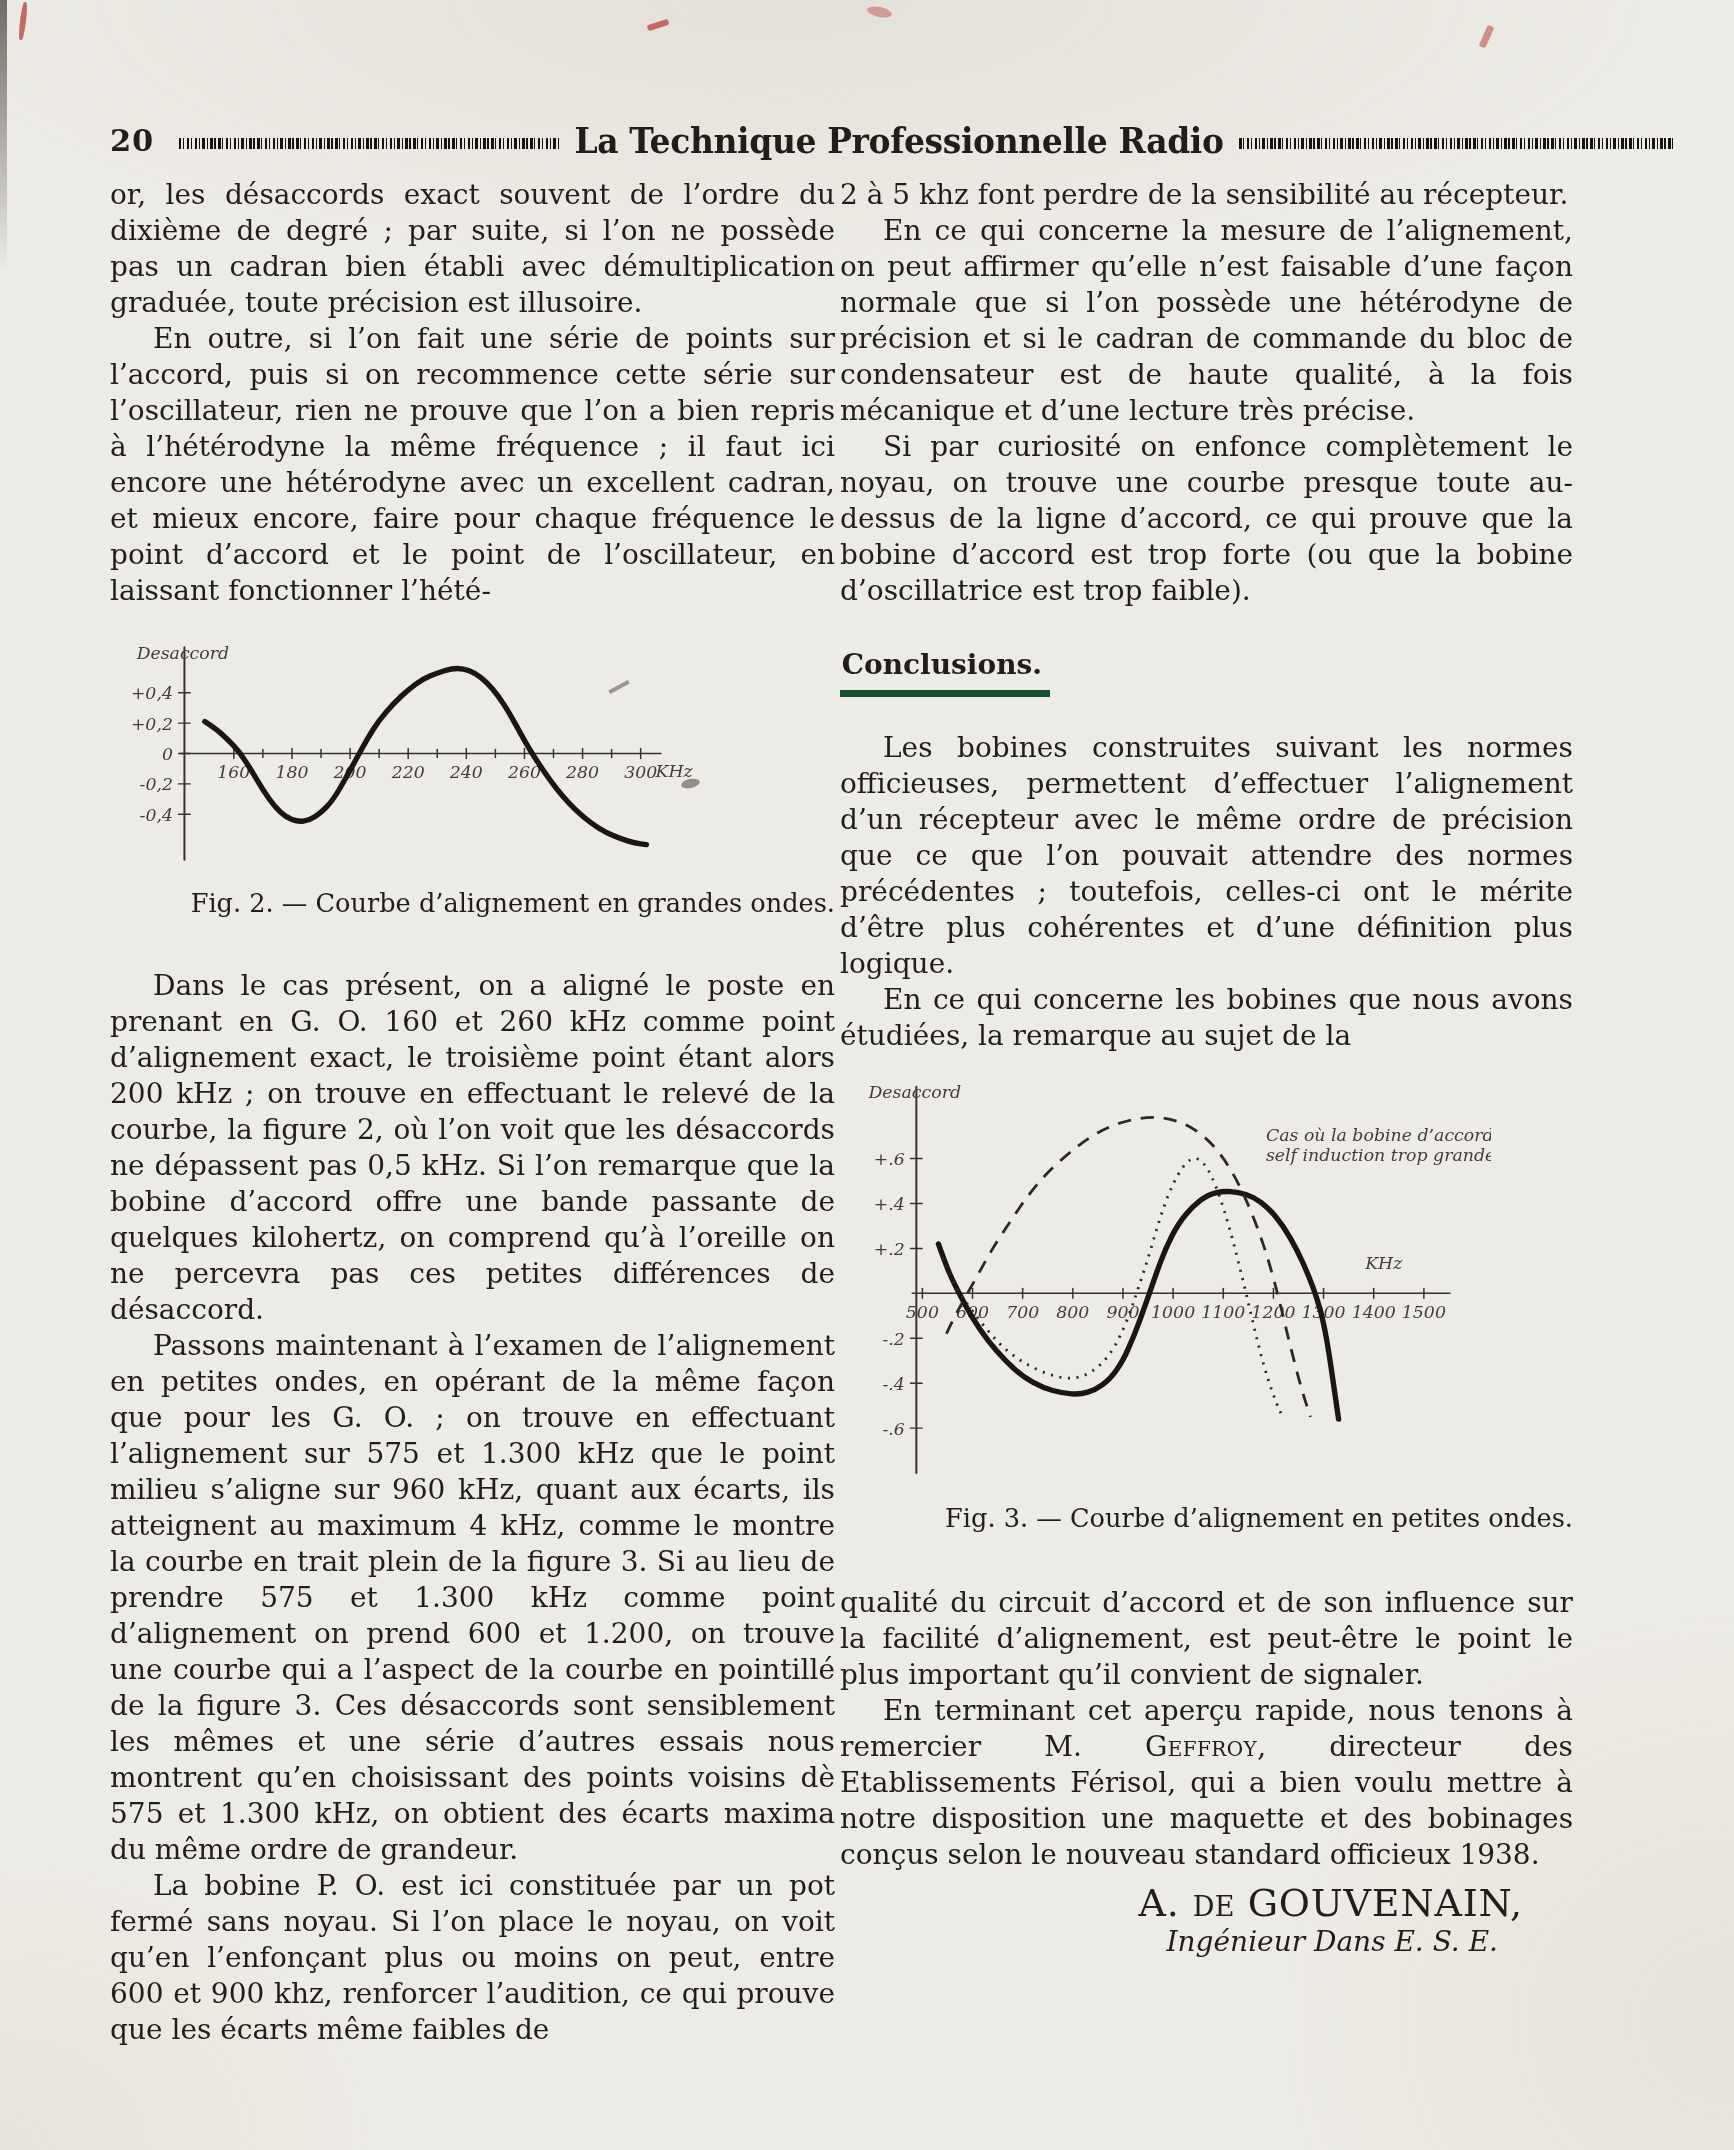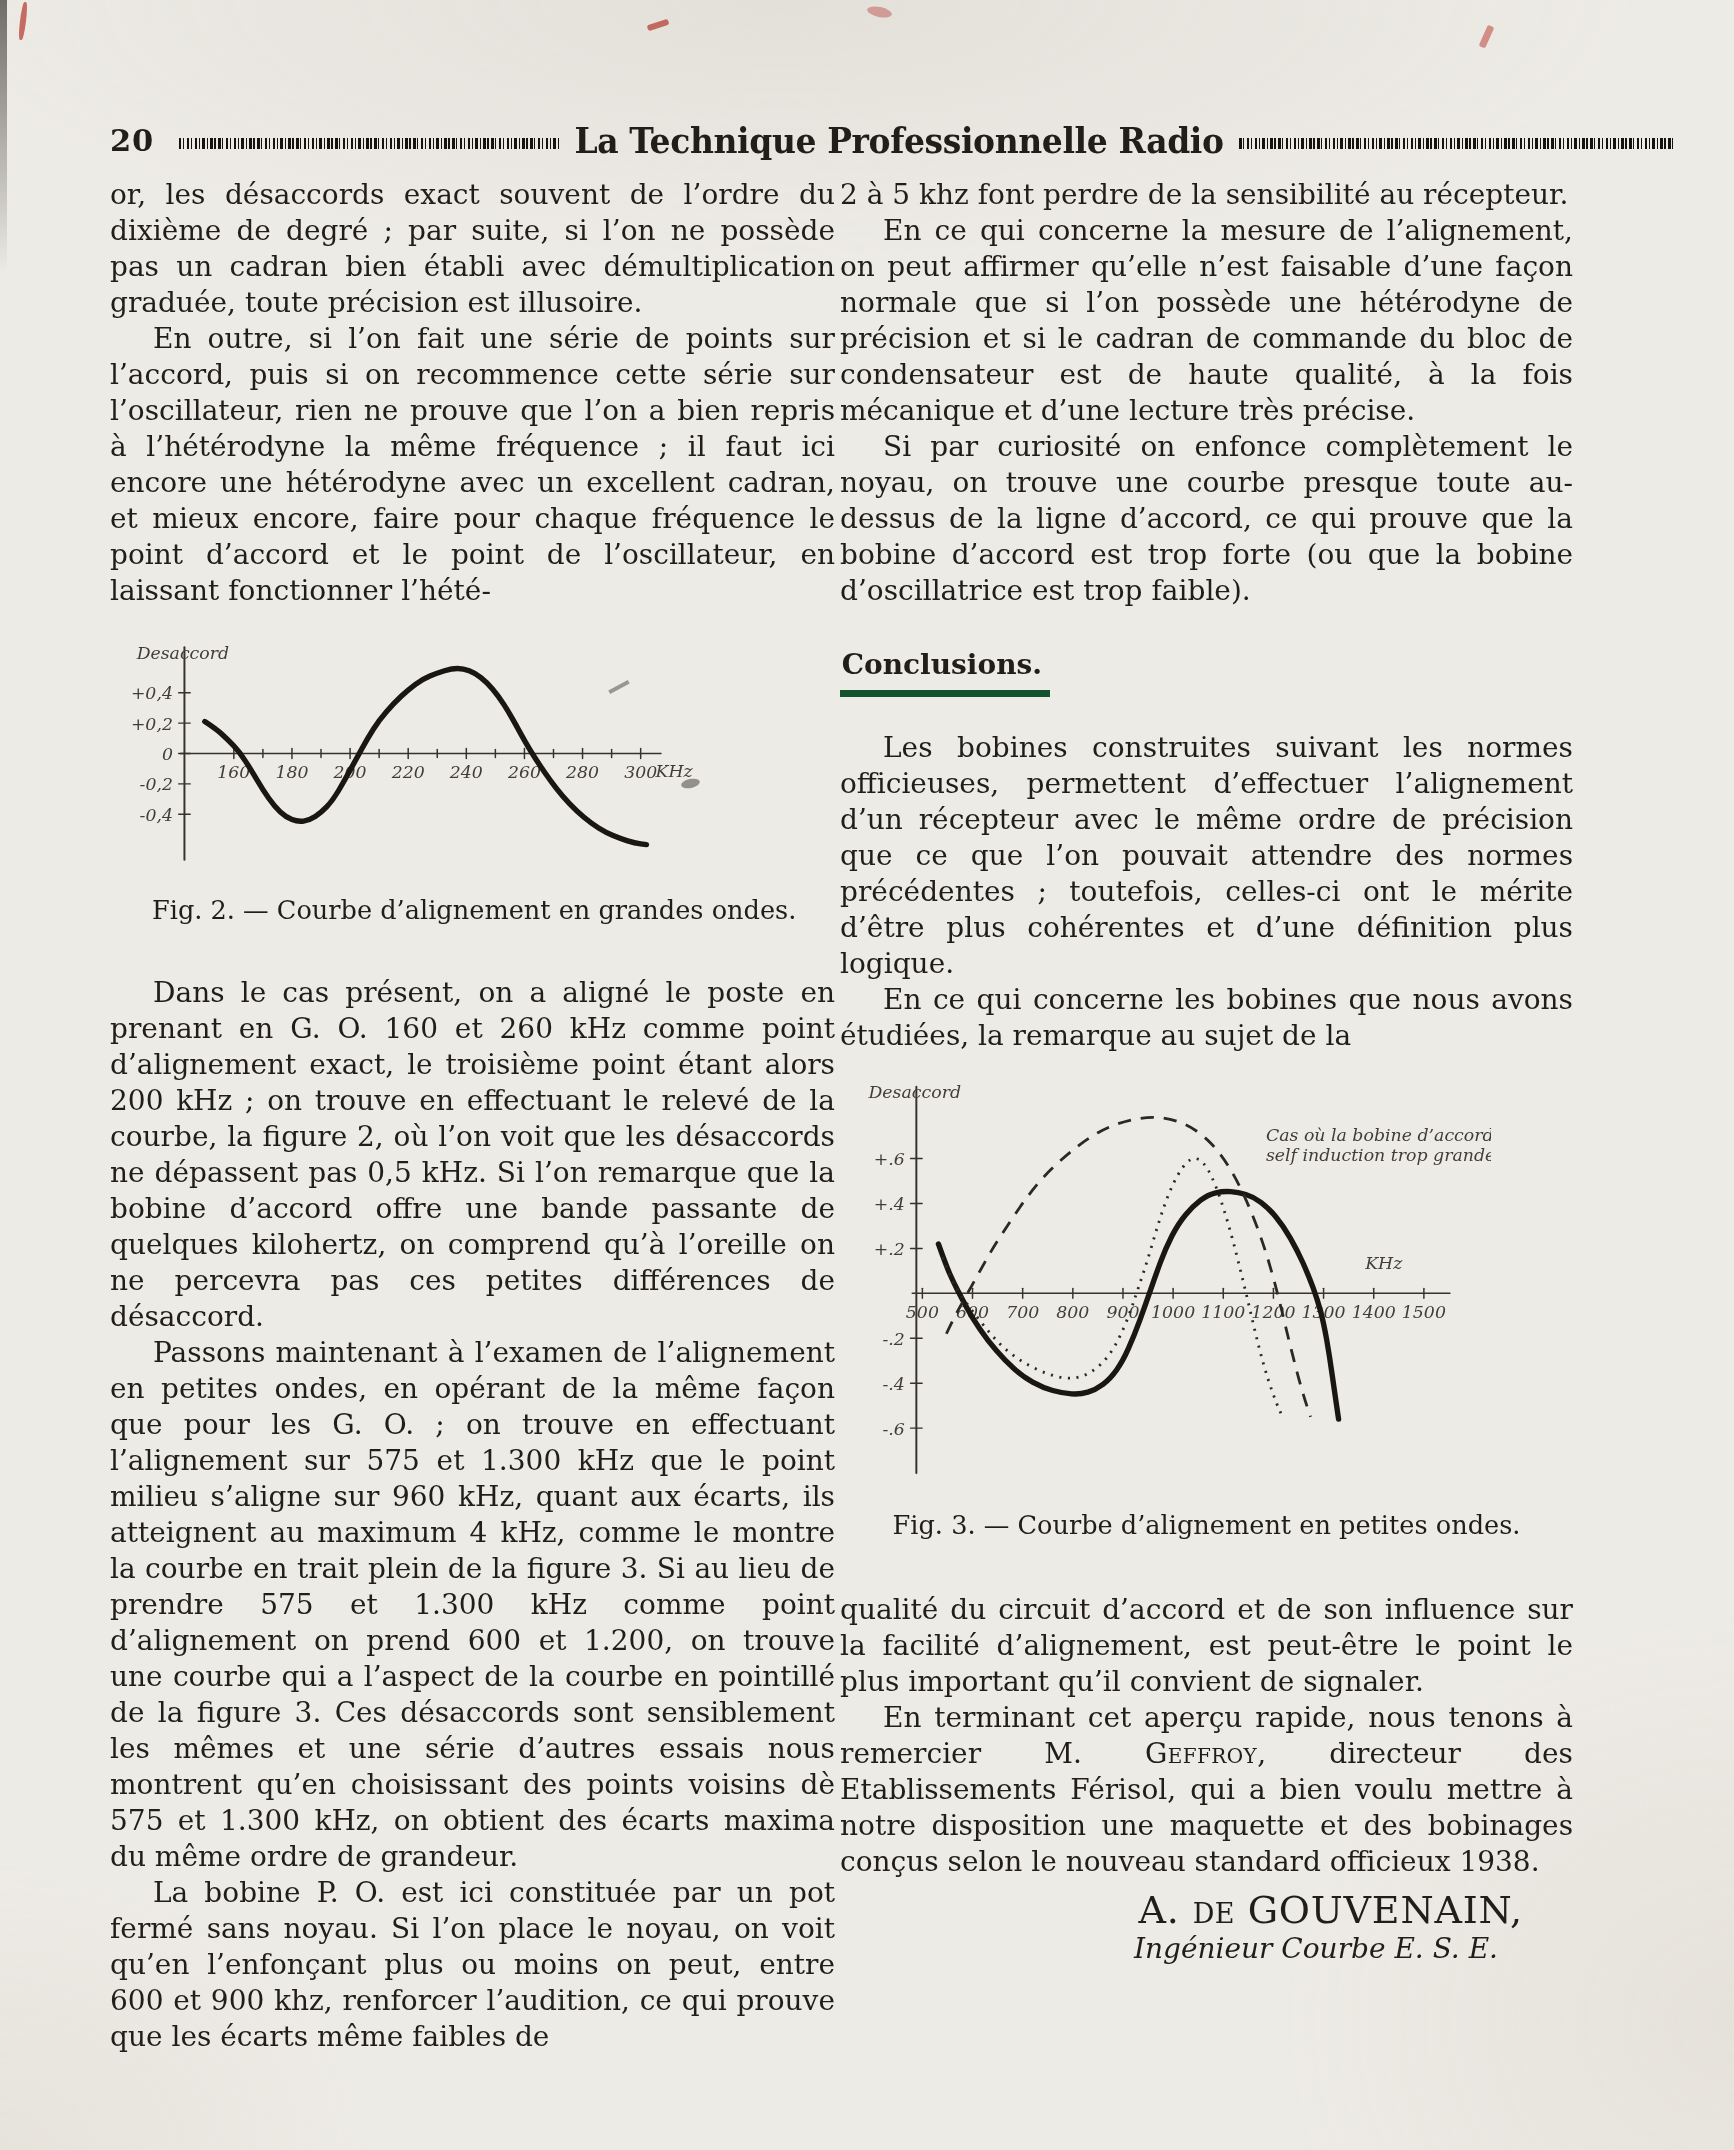--- a/index.html
+++ b/index.html
@@ -34,21 +34,21 @@
   .par{margin:0;text-indent:43px}
   .par.cont{text-indent:0}
   .it{}
   .sc{font-variant:small-caps;letter-spacing:0.4px}
 
   .figure{position:relative;margin:25px 0 45px}
   #figure-2{margin:25px 0 48px 3.3px}
   #figure-2 svg{width:611px;height:239px;display:block}
   #figure-3{margin:21.5px 0 50px 0}
   #figure-3 svg{width:644px;height:413px;display:block;margin-left:6.6px}
-  .figcaption{font-size:25.6px;line-height:33px;text-align:center;margin-top:21px;text-indent:0}
+  .figcaption{font-size:25.6px;line-height:33px;text-align:right;margin-top:14px;text-indent:0}
 
   .tl{font-family:"DejaVu Serif",serif;font-style:italic;font-size:21px;fill:#423d35}
   .tc{text-anchor:middle}
   .te{text-anchor:end}
   .ax{stroke:#37332c;stroke-width:2.4;stroke-linecap:round;fill:none}
   .ax.thin{stroke-width:1.8}
   .curve{fill:none}
   .curve.solid{stroke:#18151200;stroke:#191613;stroke-width:6.5;stroke-linecap:round}
   .curve.dotted{stroke:#2c2822;stroke-width:3.4;stroke-dasharray:2.5 8}
   .curve.dashed{stroke:#2c2822;stroke-width:3.4;stroke-dasharray:16 12}
@@ -201,16 +201,16 @@
     <figcaption class="figcaption">Fig. 3. — Courbe d’alignement en petites ondes.</figcaption>
   </figure>
 
   <div>
       <p class="par cont"><span>qualité du circuit d’accord et de son influence sur la facilité d’alignement, est peut-être le point le plus important qu’il convient de signaler.</span></p>
       <p class="par"><span>En terminant cet aperçu rapide, nous tenons à remercier M. </span><span class="sc">Geffroy</span><span>, directeur des Etablissements </span><span class="it">Férisol</span><span>, qui a bien voulu mettre à notre disposition une maquette et des bobinages conçus selon le nouveau standard officieux 1938.</span></p>
     </div>
 
   <div id="signature">
     <div id="signature-name"><span>A. </span><span class="sc">de</span><span> GOUVENAIN,</span></div>
-    <div id="signature-title">Ingénieur Courbe E. S. E.</div>
+    <div id="signature-title">Ingénieur Dans E. S. E.</div>
   </div>
 </section>
 
 
 </body></html>

